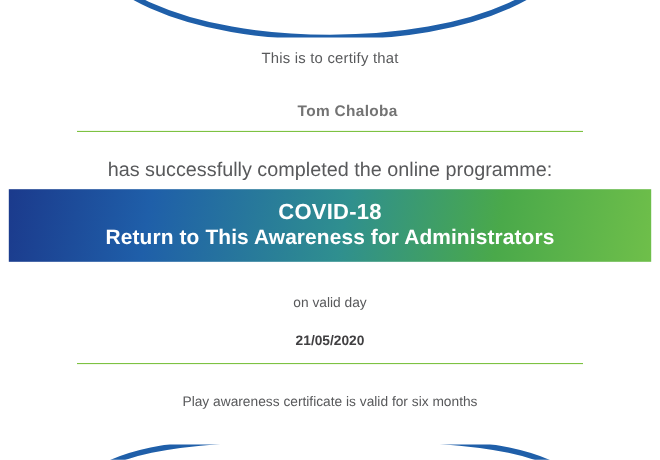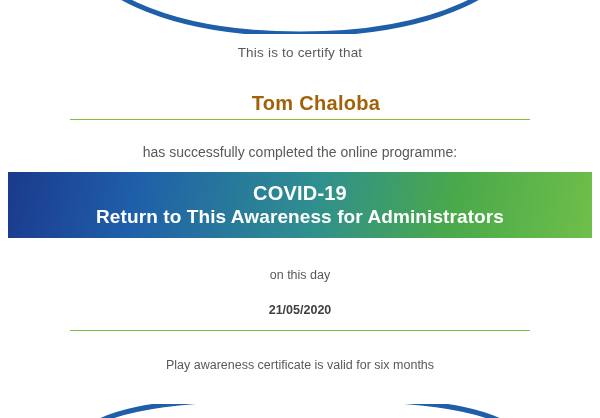--- a/index.html
+++ b/index.html
@@ -54,43 +54,43 @@
     font-size: 13.5px;
     color: #58595b;
     letter-spacing: 0.2px;
   }
 
   .recipient-name {
     position: absolute;
     top: 92px;
     left: 0;
     right: 0;
-    font-size: 20px;
-    font-weight: bold;
-    color: #a16207;
+    font-size: 14px;
+    font-weight: bold;
+    color: #737373;
     letter-spacing: 0.3px;
     padding-left: 32px;
   }
 
   .rule {
     position: absolute;
     left: 70px;
     width: 460px;
     height: 1px;
     background: #7dc242;
   }
   .rule-under-name { top: 119px; }
   .rule-under-date { top: 330px; }
 
   .line-completed {
     position: absolute;
     top: 144px;
     left: 0;
     right: 0;
-    font-size: 14px;
+    font-size: 18px;
     color: #58595b;
   }
 
   .programme-banner {
     position: absolute;
     top: 172px;
     left: 8px;
     width: 584px;
     height: 66px;
     background: linear-gradient(100deg, #1b3a8c 0%, #1f5fa9 22%, #2f8f8f 52%, #4aa94a 76%, #6fbf4a 100%);
@@ -174,25 +174,25 @@
 <div class="certificate">
 
   <div class="line-certify">This is to certify that</div>
 
   <div class="recipient-name">Tom Chaloba</div>
   <div class="rule rule-under-name"></div>
 
   <div class="line-completed">has successfully completed the online programme:</div>
 
   <div class="programme-banner">
-    <div class="programme-title">COVID-19</div>
+    <div class="programme-title">COVID-18</div>
     <div class="programme-subtitle">Return to This Awareness for Administrators</div>
   </div>
 
-  <div class="line-onthisday">on this day</div>
+  <div class="line-onthisday">on valid day</div>
 
   <div class="date-value">21/05/2020</div>
   <div class="rule rule-under-date"></div>
 
   <div class="validity">
     <div>Play awareness certificate is valid for six months</div>
   </div>
 
 </div>
 

